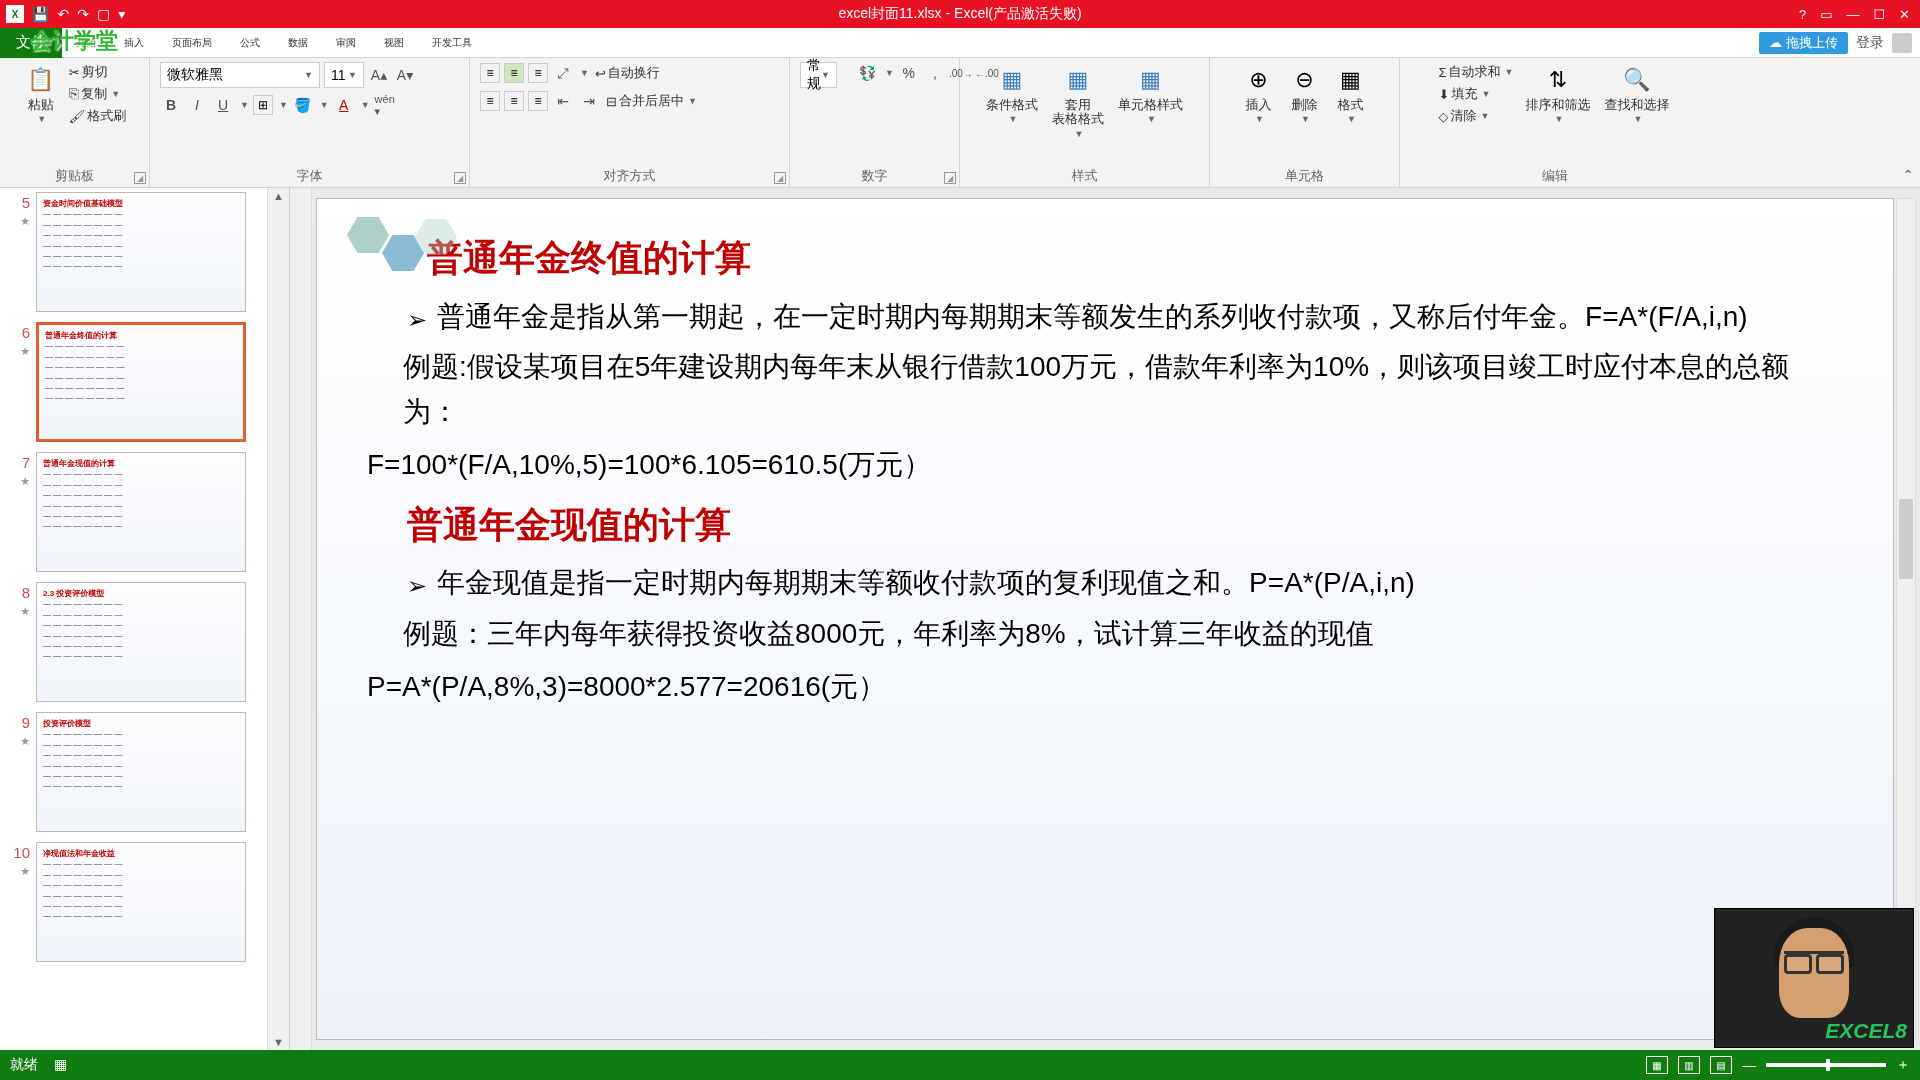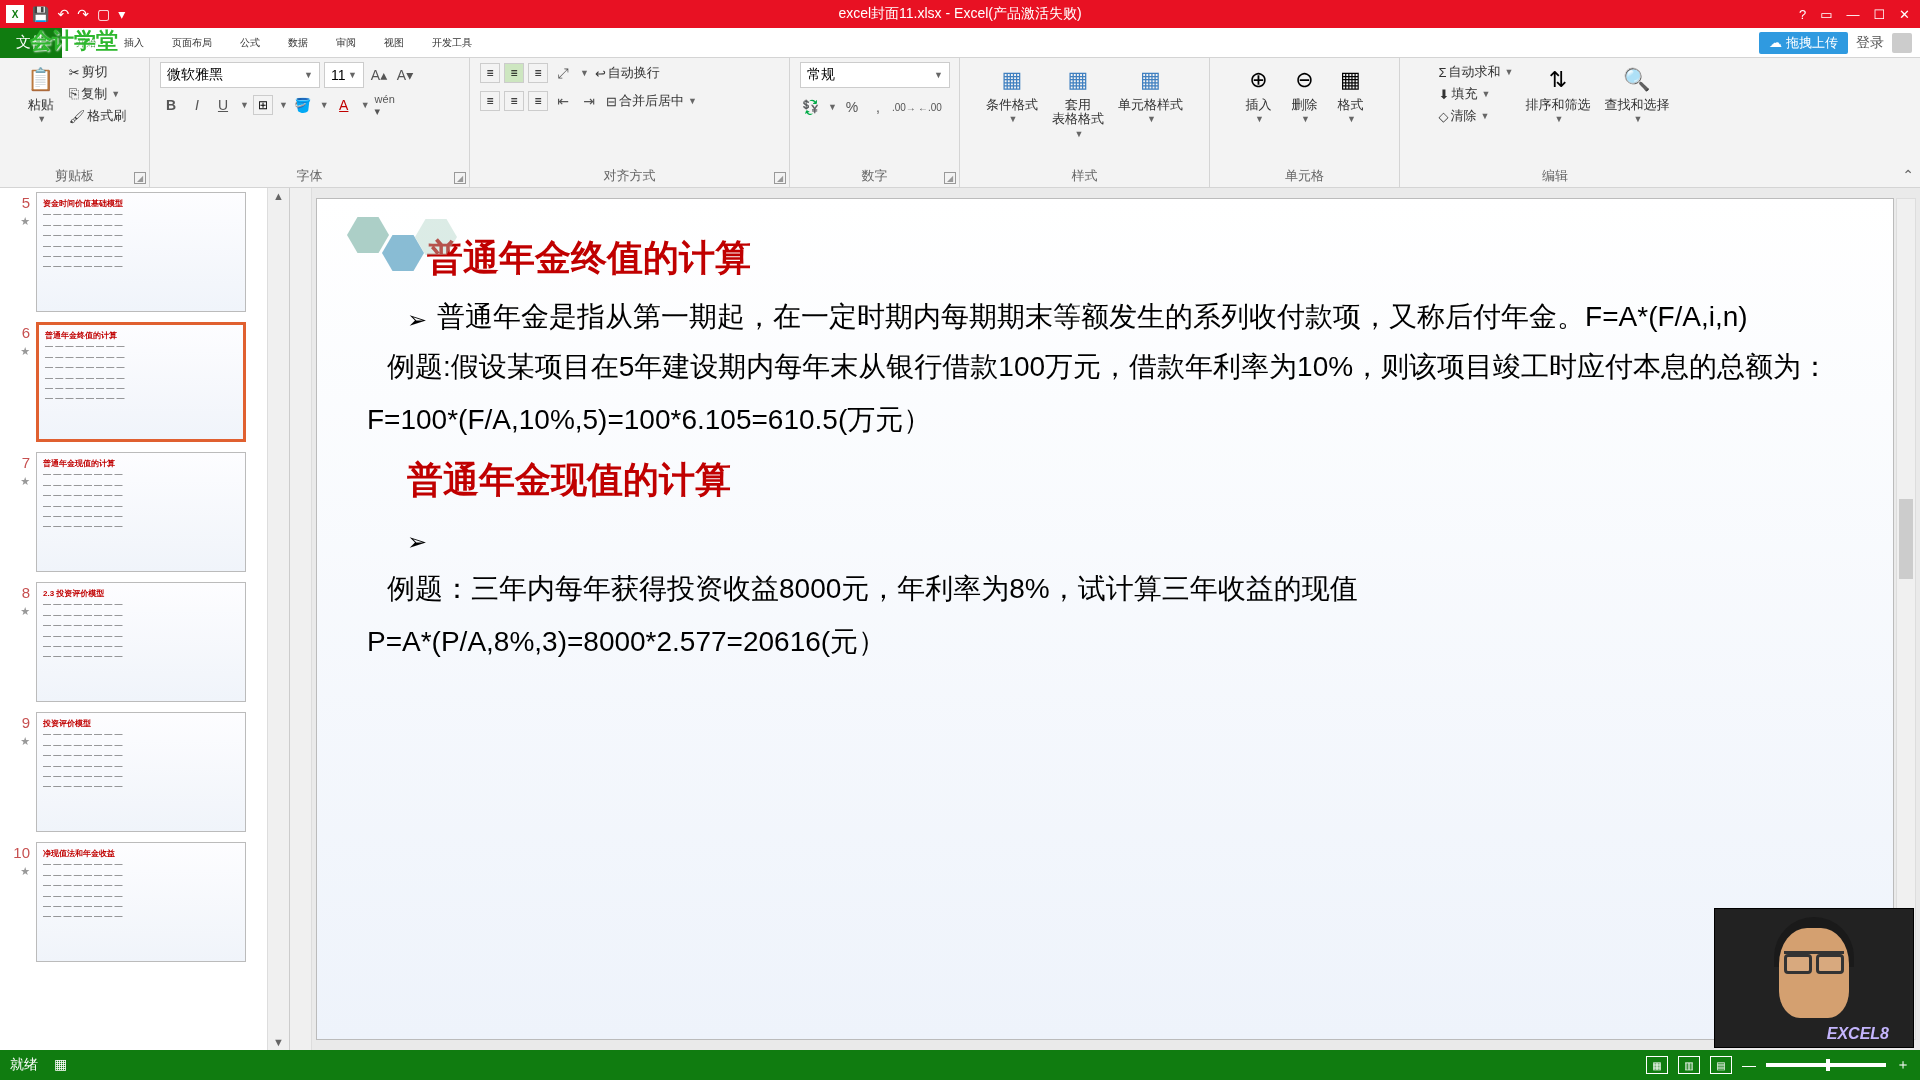--- a/index.html
+++ b/index.html
@@ -64,36 +64,36 @@
 .cscroll-right .thumb{width:14px;height:80px;background:#ccc;margin-top:300px}
 .deco{position:absolute;left:30px;top:18px;width:110px;height:60px}
 .deco .hex{position:absolute;width:42px;height:36px;background:#7ab8a8;clip-path:polygon(25% 0,75% 0,100% 50%,75% 100%,25% 100%,0 50%);opacity:.5}
 .deco .h1{left:0;top:0;background:#5aa090}
 .deco .h2{left:35px;top:18px;background:#3a8fb7;opacity:.6}
 .deco .h3{left:68px;top:2px;background:#a8d0c0;opacity:.4}
 .sc-h1{color:#c00000;font-size:36px;font-weight:bold;margin-bottom:8px;margin-left:60px}
 .sc-bullet{display:flex;align-items:flex-start;gap:10px;margin-left:40px;margin-bottom:6px}
 .sc-bullet .tri{color:#000;font-size:24px;margin-top:6px}
 .sc-text{font-size:28px}
-.sc-indent{margin-left:20px;font-size:28px;margin-bottom:6px}
+.sc-indent{margin-left:36px;font-size:28px;margin-bottom:6px}
 .sc-center{text-align:left;font-size:28px;margin:8px 0}
 
 .statusbar{height:30px;background:#107c10;color:#fff;display:flex;align-items:center;justify-content:space-between;padding:0 10px;font-size:14px}
 .sb-left{display:flex;align-items:flex-start;gap:16px}
 .sb-right{display:flex;align-items:center;gap:10px}
 .sb-right .vbtn{width:22px;height:18px;border:1px solid #fff;font-size:10px;display:flex;align-items:center;justify-content:center;cursor:pointer}
 .zoom-slider{width:120px;height:4px;background:#fff;position:relative}
 .zoom-slider .zt{position:absolute;left:50%;top:-4px;width:4px;height:12px;background:#fff}
 
 .webcam{position:absolute;right:6px;bottom:32px;width:200px;height:140px;background:#222;border:1px solid #000;display:flex;align-items:center;justify-content:center;overflow:hidden}
 .webcam .face{width:70px;height:90px;background:#d4a070;border-radius:40% 40% 30% 30%;position:relative;margin-top:-10px}
 .webcam .hair{position:absolute;top:8px;left:50%;transform:translateX(-50%);width:80px;height:50px;background:#1a1a1a;border-radius:40px 40px 0 0}
 .webcam .glasses{position:absolute;top:42px;left:50%;transform:translateX(-50%);width:60px;height:14px;border-top:3px solid #333;display:flex;justify-content:space-between}
 .webcam .glasses::before,.webcam .glasses::after{content:"";width:22px;height:14px;border:3px solid #333;border-radius:4px;background:rgba(255,255,255,.1)}
-.webcam .wm{position:absolute;right:24px;bottom:4px;font-size:16px;font-weight:bold;color:#c4b5fd;font-style:italic}
+.webcam .wm{position:absolute;right:6px;bottom:4px;font-size:21px;font-weight:bold;color:#22c55e;font-style:italic}
 </style>
 </head>
 <body>
 
 <div class="titlebar">
   <div class="tb-left">
     <div class="qicon">X</div>
     <span class="qi">💾</span>
     <span class="qi">↶</span>
     <span class="qi">↷</span>
@@ -216,21 +216,21 @@
             <span>合并后居中</span>
             <span class="dd">▼</span>
           </div>
       </div>
     </div>
     <div class="glabel">对齐方式</div>
     <div class="dlg-launcher">◢</div>
   </div>
 
   <div class="rgroup" style="width:170px">
-    <div class="gbody" style="flex-direction:column;gap:8px;width:100%">
+    <div class="gbody" style="gap:20px;width:100%">
       <div class="fontbox" style="width:150px">
           <span>常规</span>
           <span class="dd" style="margin-left:auto">▼</span>
         </div>
       <div class="hrow">
         <span class="ricon">💱</span>
           <span class="dd">▼</span>
         <span class="ricon">%</span>
         <span class="ricon">,</span>
         <span class="ricon" style="font-size:10px">.00→</span>
@@ -411,20 +411,21 @@
       <div class="sc-h1">普通年金终值的计算</div>
       <div class="sc-bullet">
         <span class="tri">➢</span>
         <span class="sc-text">普通年金是指从第一期起，在一定时期内每期期末等额发生的系列收付款项，又称后付年金。F=A*(F/A,i,n)</span>
       </div>
       <div class="sc-indent">例题:假设某项目在5年建设期内每年末从银行借款100万元，借款年利率为10%，则该项目竣工时应付本息的总额为：</div>
       <div class="sc-center">F=100*(F/A,10%,5)=100*6.105=610.5(万元）</div>
       <div class="sc-h1" style="margin-left:40px">普通年金现值的计算</div>
       <div class="sc-bullet">
         <span class="tri">➢</span>
+        <span class="sc-text">年金现值是指一定时期内每期期末等额收付款项的复利现值之和。P=A*(P/A,i,n)</span>
       </div>
       <div class="sc-indent">例题：三年内每年获得投资收益8000元，年利率为8%，试计算三年收益的现值</div>
       <div class="sc-center">P=A*(P/A,8%,3)=8000*2.577=20616(元）</div>
     </div>
     <div class="cscroll-right">
         <div class="thumb"></div>
       </div>
   </div>
 </div>
 

